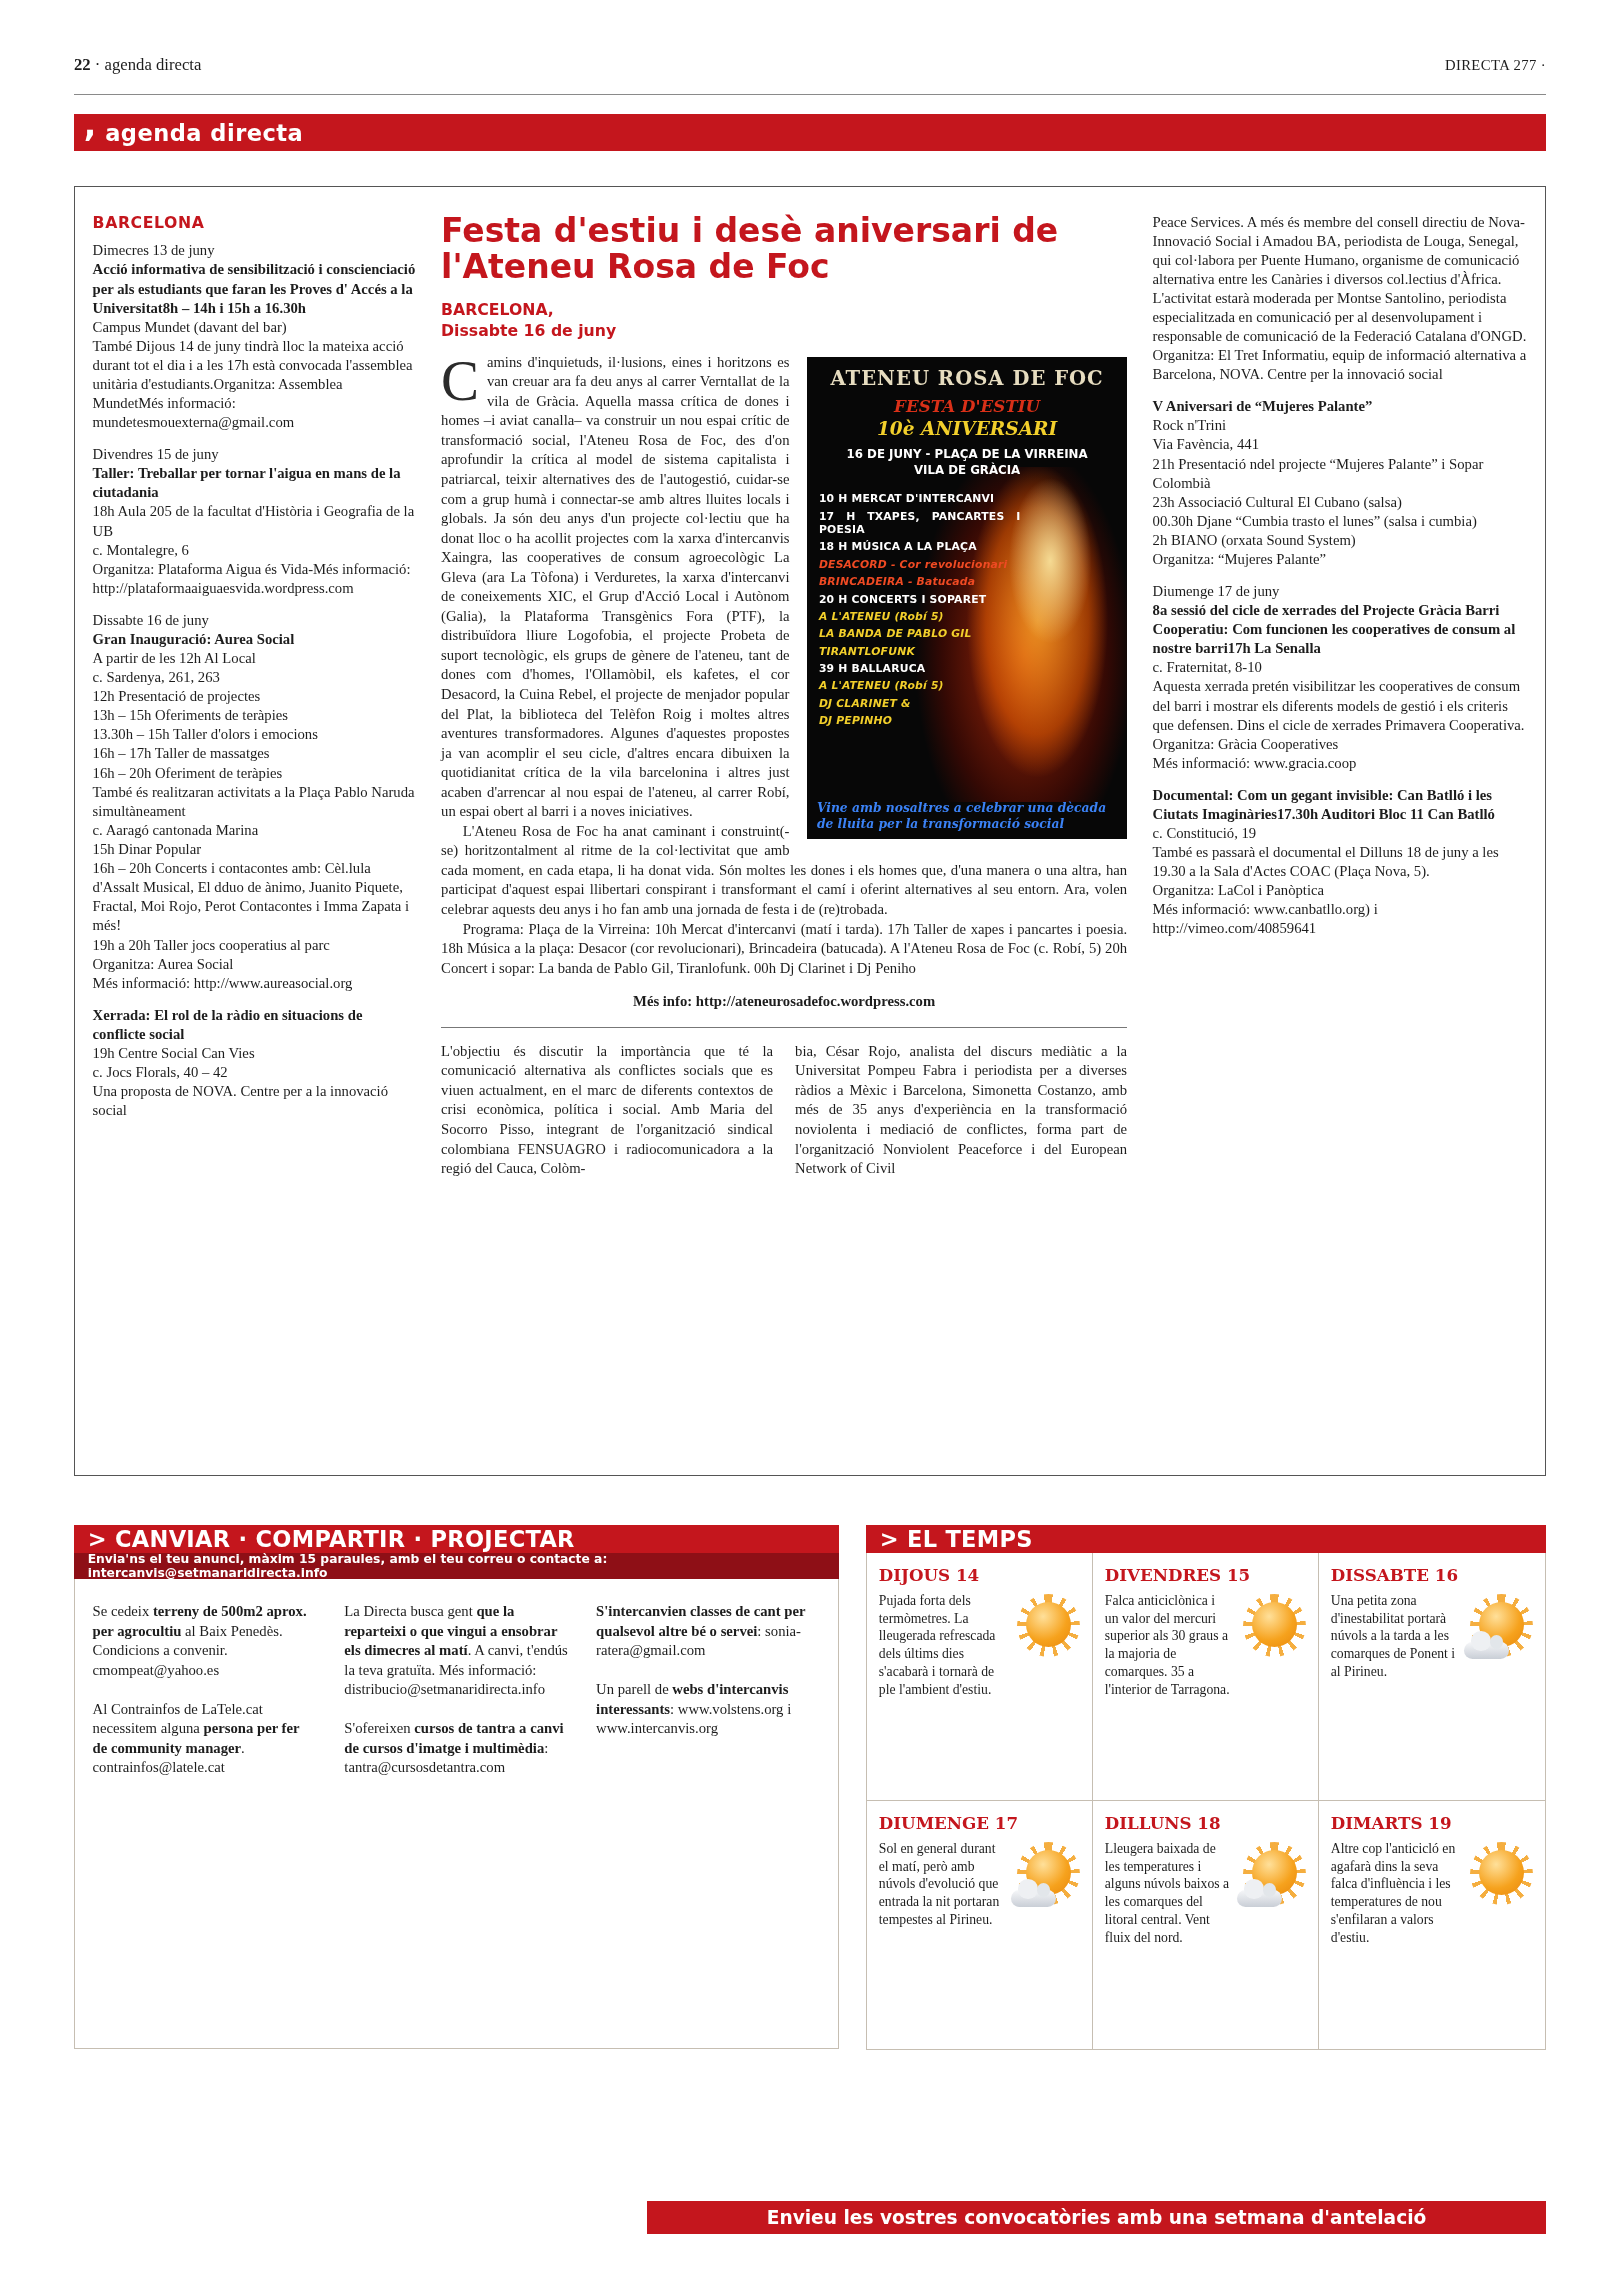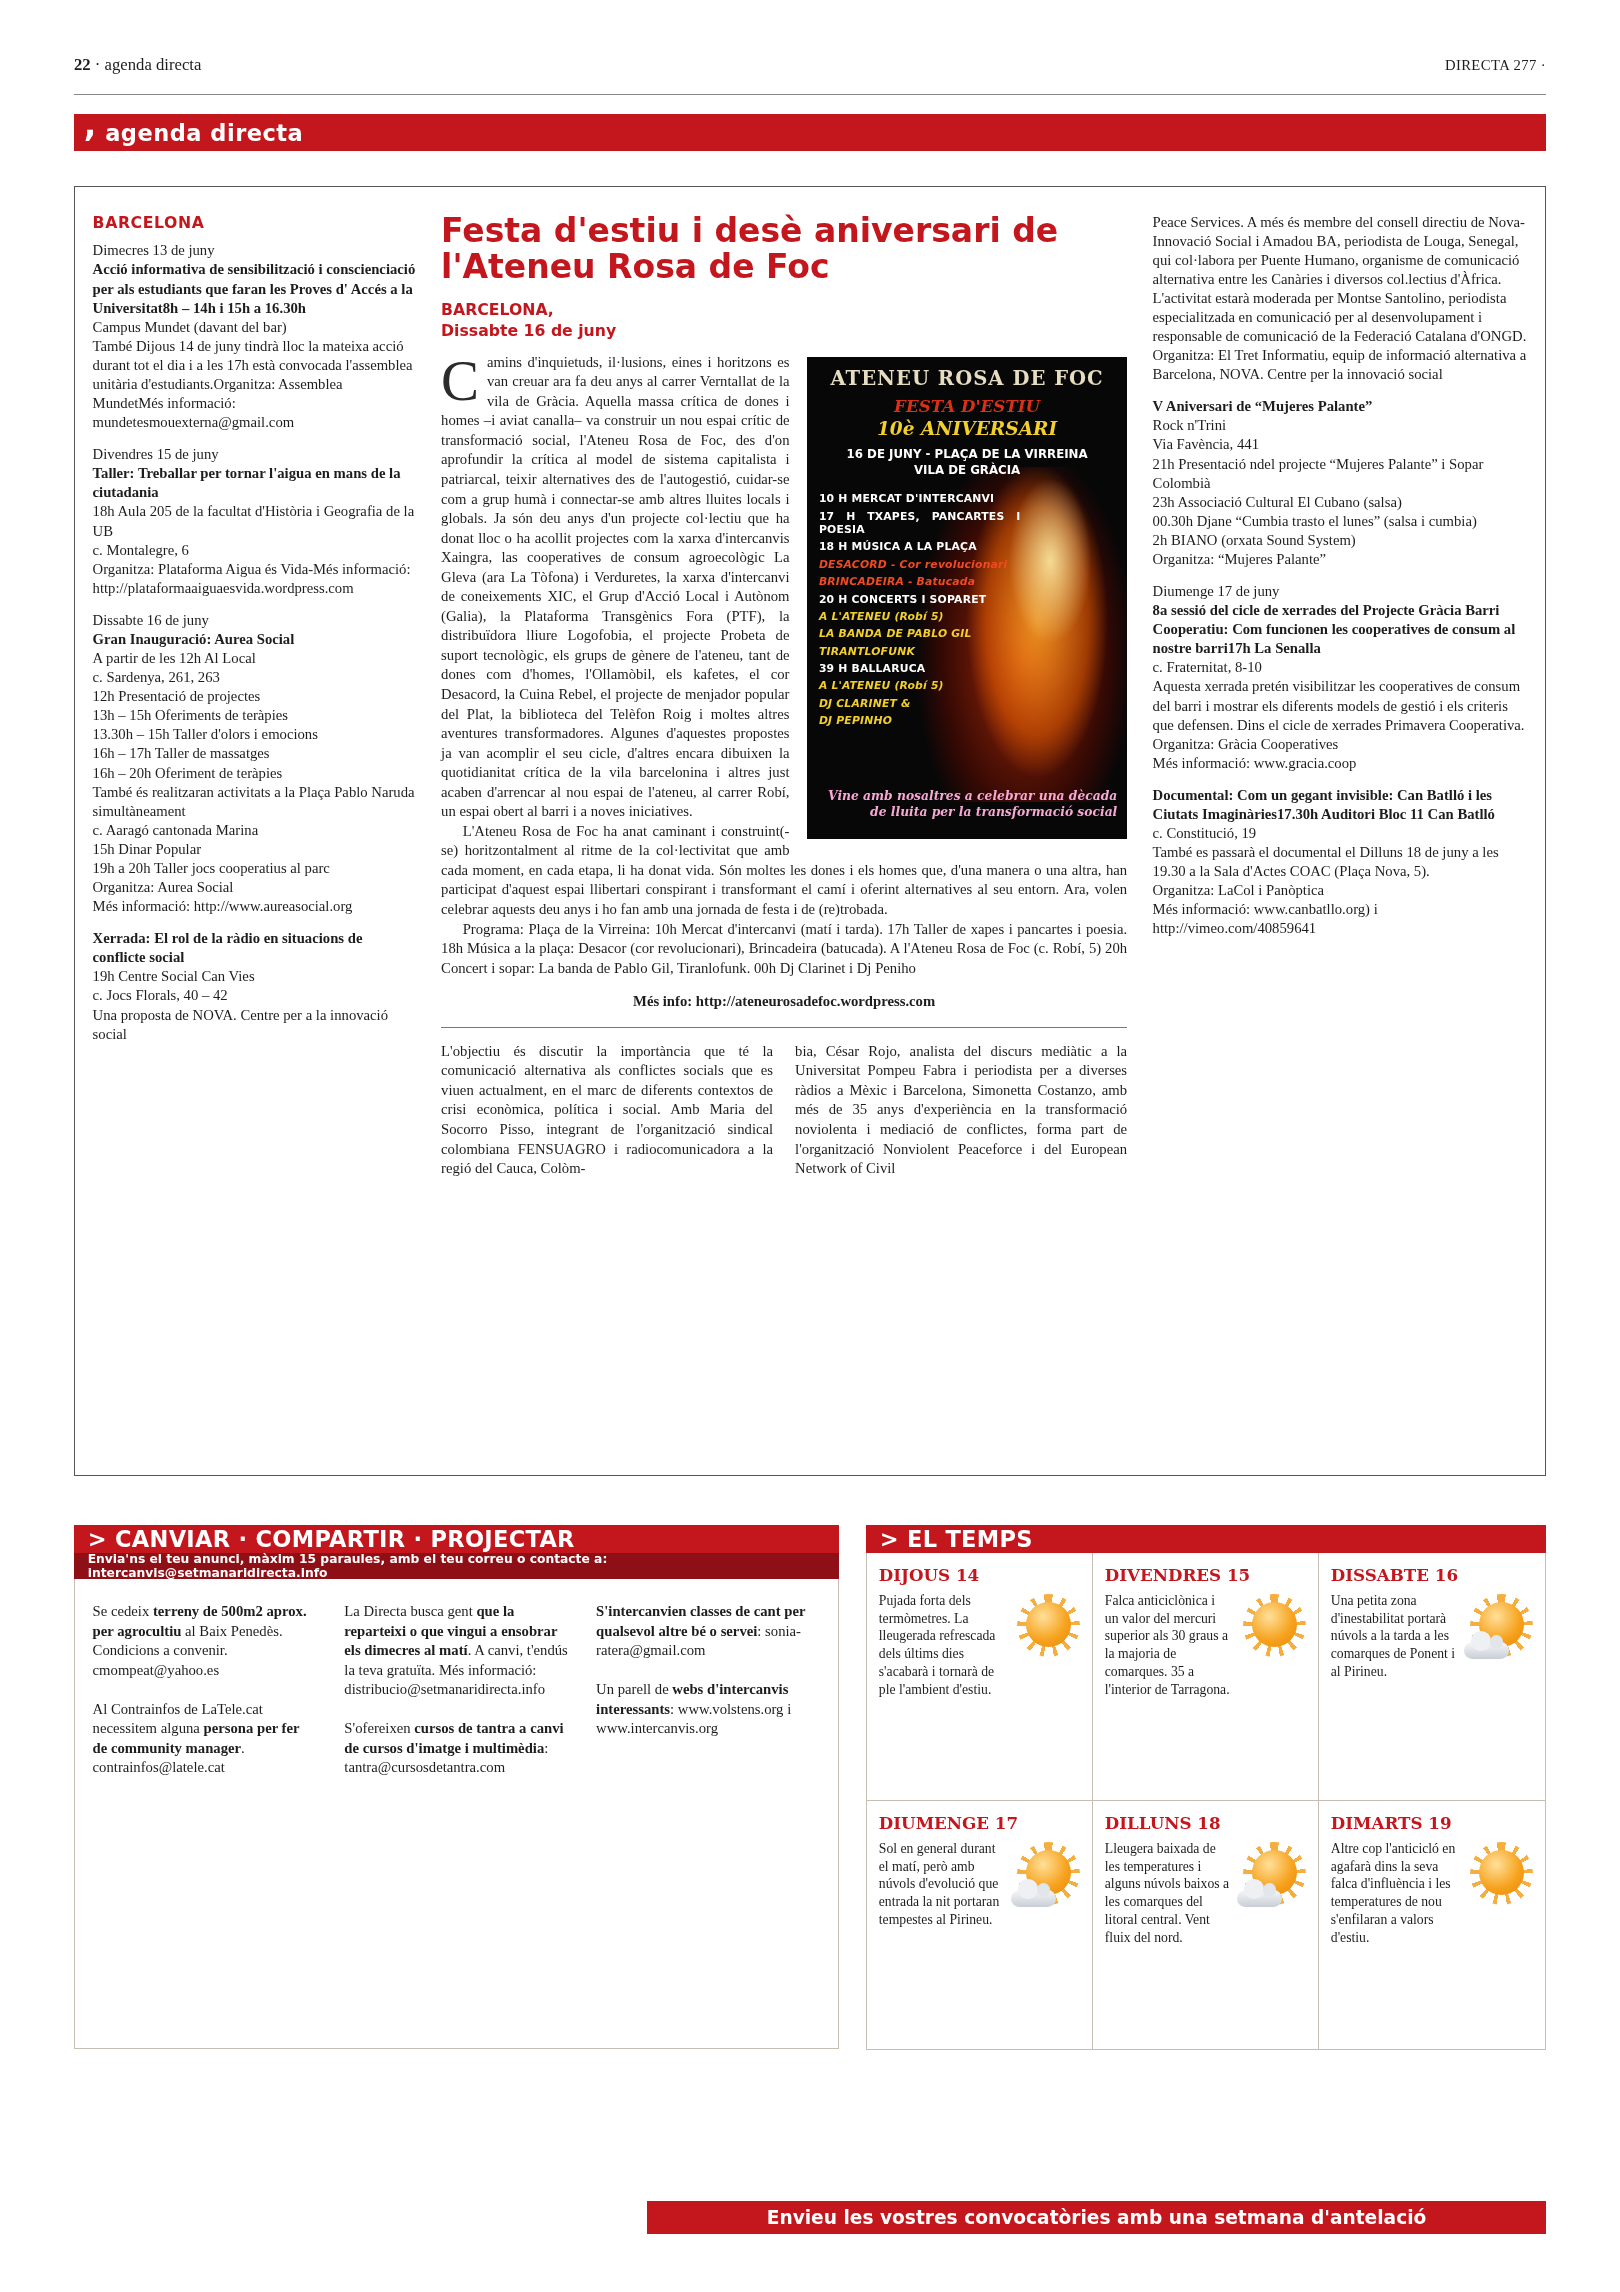--- a/index.html
+++ b/index.html
@@ -48,22 +48,22 @@
   .poster{float:right;width:320px;height:482px;margin:3.9px 0 9.8px 17.6px;background:#070707;position:relative;
           padding:11.8px 11.8px;box-sizing:border-box;overflow:hidden;}
   .poster-head{font:700 19.6px/1.1 "DejaVu Serif",serif;color:#e6dcbf;text-align:center;letter-spacing:1px;position:relative;z-index:2;}
   .poster-festa{font:italic 700 16.7px "DejaVu Serif",serif;color:#d93018;text-align:center;margin-top:5.9px;position:relative;z-index:2;}
   .poster-aniv{font:italic 700 18.6px "DejaVu Serif",serif;color:#f2cf2b;text-align:center;margin:2px 0 7.8px;position:relative;z-index:2;}
   .poster-when{font:700 11.8px/1.35 "DejaVu Sans",sans-serif;color:#fff;text-align:center;position:relative;z-index:2;}
   .poster-prog{position:relative;z-index:2;margin-top:13.7px;width:68%;}
   .pl{margin:3.9px 0;font:700 10.8px/1.25 "DejaVu Sans",sans-serif;color:#fff;letter-spacing:0.2px;}
   .pl.r{color:#ef4a23;font-style:italic;}
   .pl.y{color:#f2cf2b;font-style:italic;}
-  .poster-foot{position:absolute;left:9.8px;right:9.8px;bottom:19px;text-align:right;
-               font:italic 700 12.3px/1.3 "DejaVu Serif",serif;color:#f9a8d4;z-index:2;}
+  .poster-foot{position:absolute;left:9.8px;right:9.8px;bottom:7px;text-align:left;
+               font:italic 700 12.3px/1.3 "DejaVu Serif",serif;color:#3b82f6;z-index:2;}
   .flames{position:absolute;left:0;top:110px;right:0;bottom:37px;background:
      radial-gradient(59px 118px at 76% 28%, rgba(255,240,170,.85), rgba(255,240,170,0) 70%),
      radial-gradient(93px 206px at 72% 46%, rgba(255,170,40,.8), rgba(255,110,0,.45) 55%, rgba(255,110,0,0) 76%),
      radial-gradient(137px 265px at 68% 56%, rgba(225,55,10,.75), rgba(120,12,0,.4) 60%, rgba(120,12,0,0) 80%);}
 
   
   .canviar{position:absolute;left:74px;top:1525px;width:765px;}
   .redbar{height:28px;background:var(--accent);color:#fff;display:flex;align-items:center;padding:0 13.7px;
           font:700 22.5px "DejaVu Sans",sans-serif;letter-spacing:0.3px;}
   .darkstrip{height:25.5px;background:var(--dark);color:#fff;display:flex;align-items:center;padding:0 13.7px;
@@ -136,20 +136,21 @@
           <p class="ln plain">A partir de les 12h Al Local</p>
           <p class="ln plain">c. Sardenya, 261, 263</p>
           <p class="ln plain">12h Presentació de projectes</p>
           <p class="ln plain">13h – 15h Oferiments de teràpies</p>
           <p class="ln plain">13.30h – 15h Taller d'olors i emocions</p>
           <p class="ln plain">16h – 17h Taller de massatges</p>
           <p class="ln plain">16h – 20h Oferiment de teràpies</p>
           <p class="ln plain">També és realitzaran activitats a la Plaça Pablo Naruda simultàneament</p>
           <p class="ln plain">c. Aaragó cantonada Marina</p>
           <p class="ln plain">15h Dinar Popular</p>
+          <p class="ln plain">16h – 20h Concerts i contacontes amb: Cèl.lula d'Assalt Musical, El dduo de ànimo, Juanito Piquete, Fractal, Moi Rojo, Perot Contacontes i Imma Zapata i més!</p>
           <p class="ln plain">19h a 20h Taller jocs cooperatius al parc</p>
           <p class="ln plain">Organitza: Aurea Social</p>
           <p class="ln plain">Més informació: http://www.aureasocial.org</p>
           <p class="ln gap"></p>
           <p class="ln bold">Xerrada: El rol de la ràdio en situacions de conflicte social</p>
           <p class="ln plain">19h Centre Social Can Vies</p>
           <p class="ln plain">c. Jocs Florals, 40 – 42</p>
           <p class="ln plain">Una proposta de NOVA. Centre per a la innovació social</p>
         </div>
     </div>

